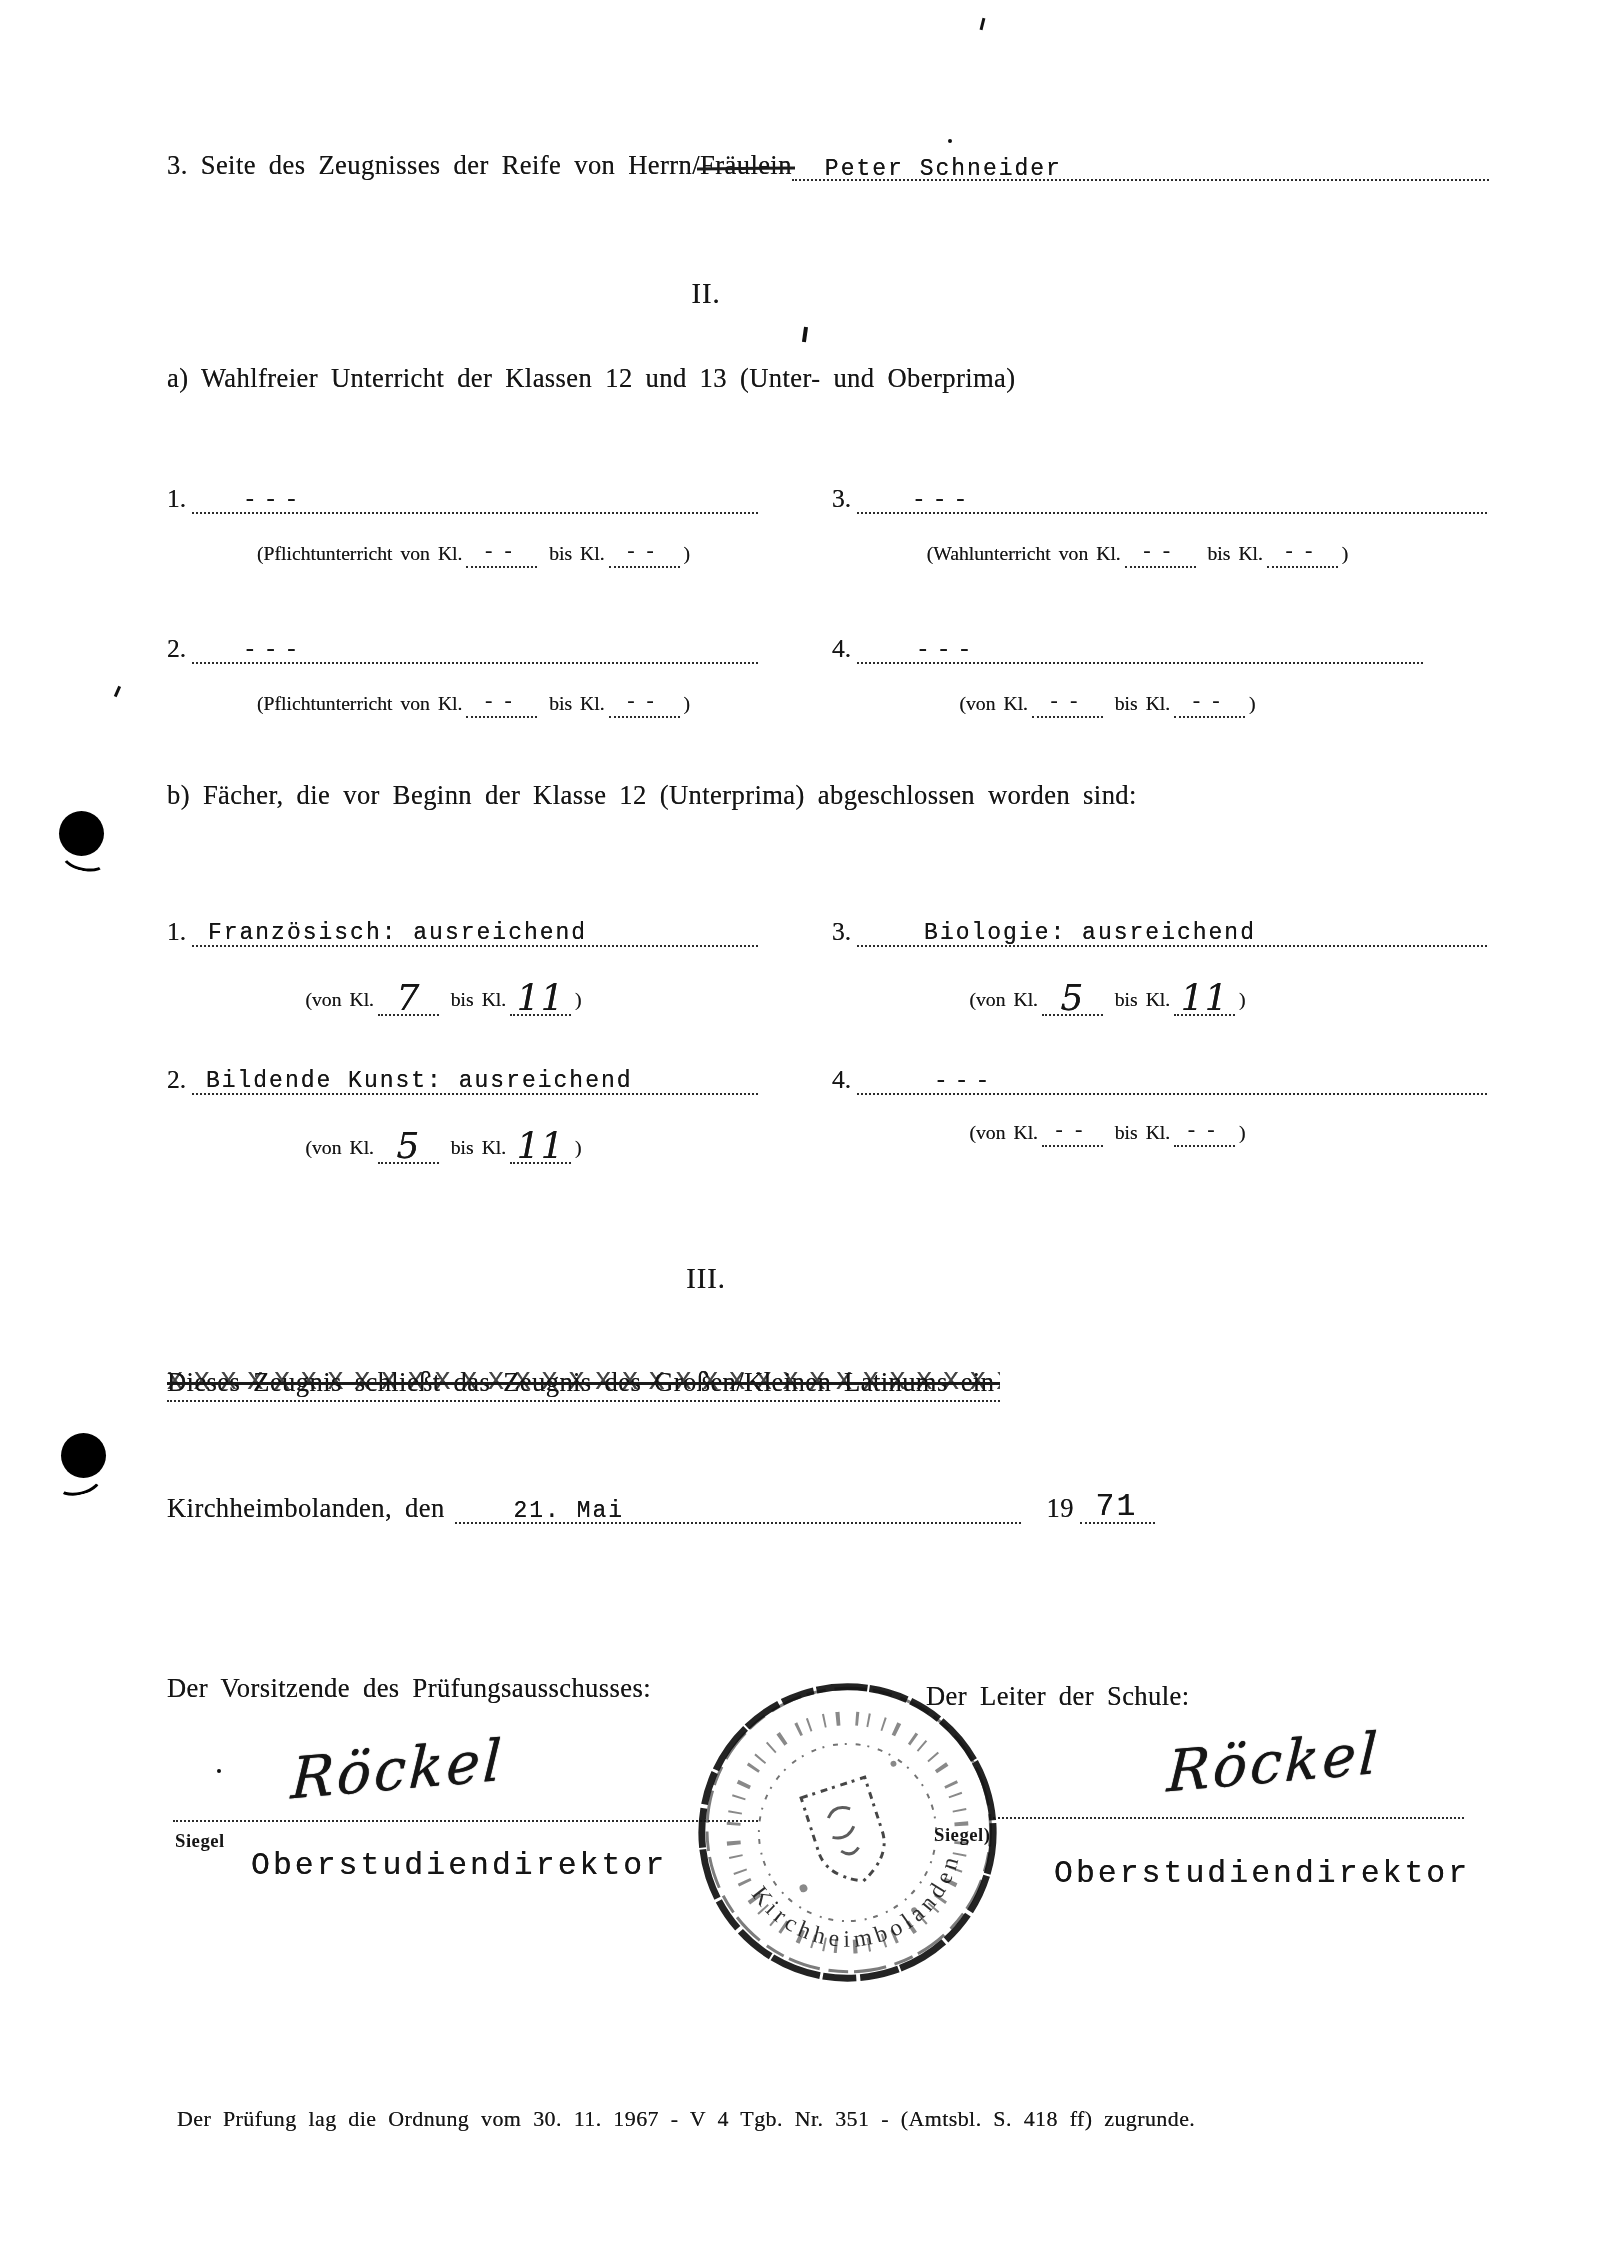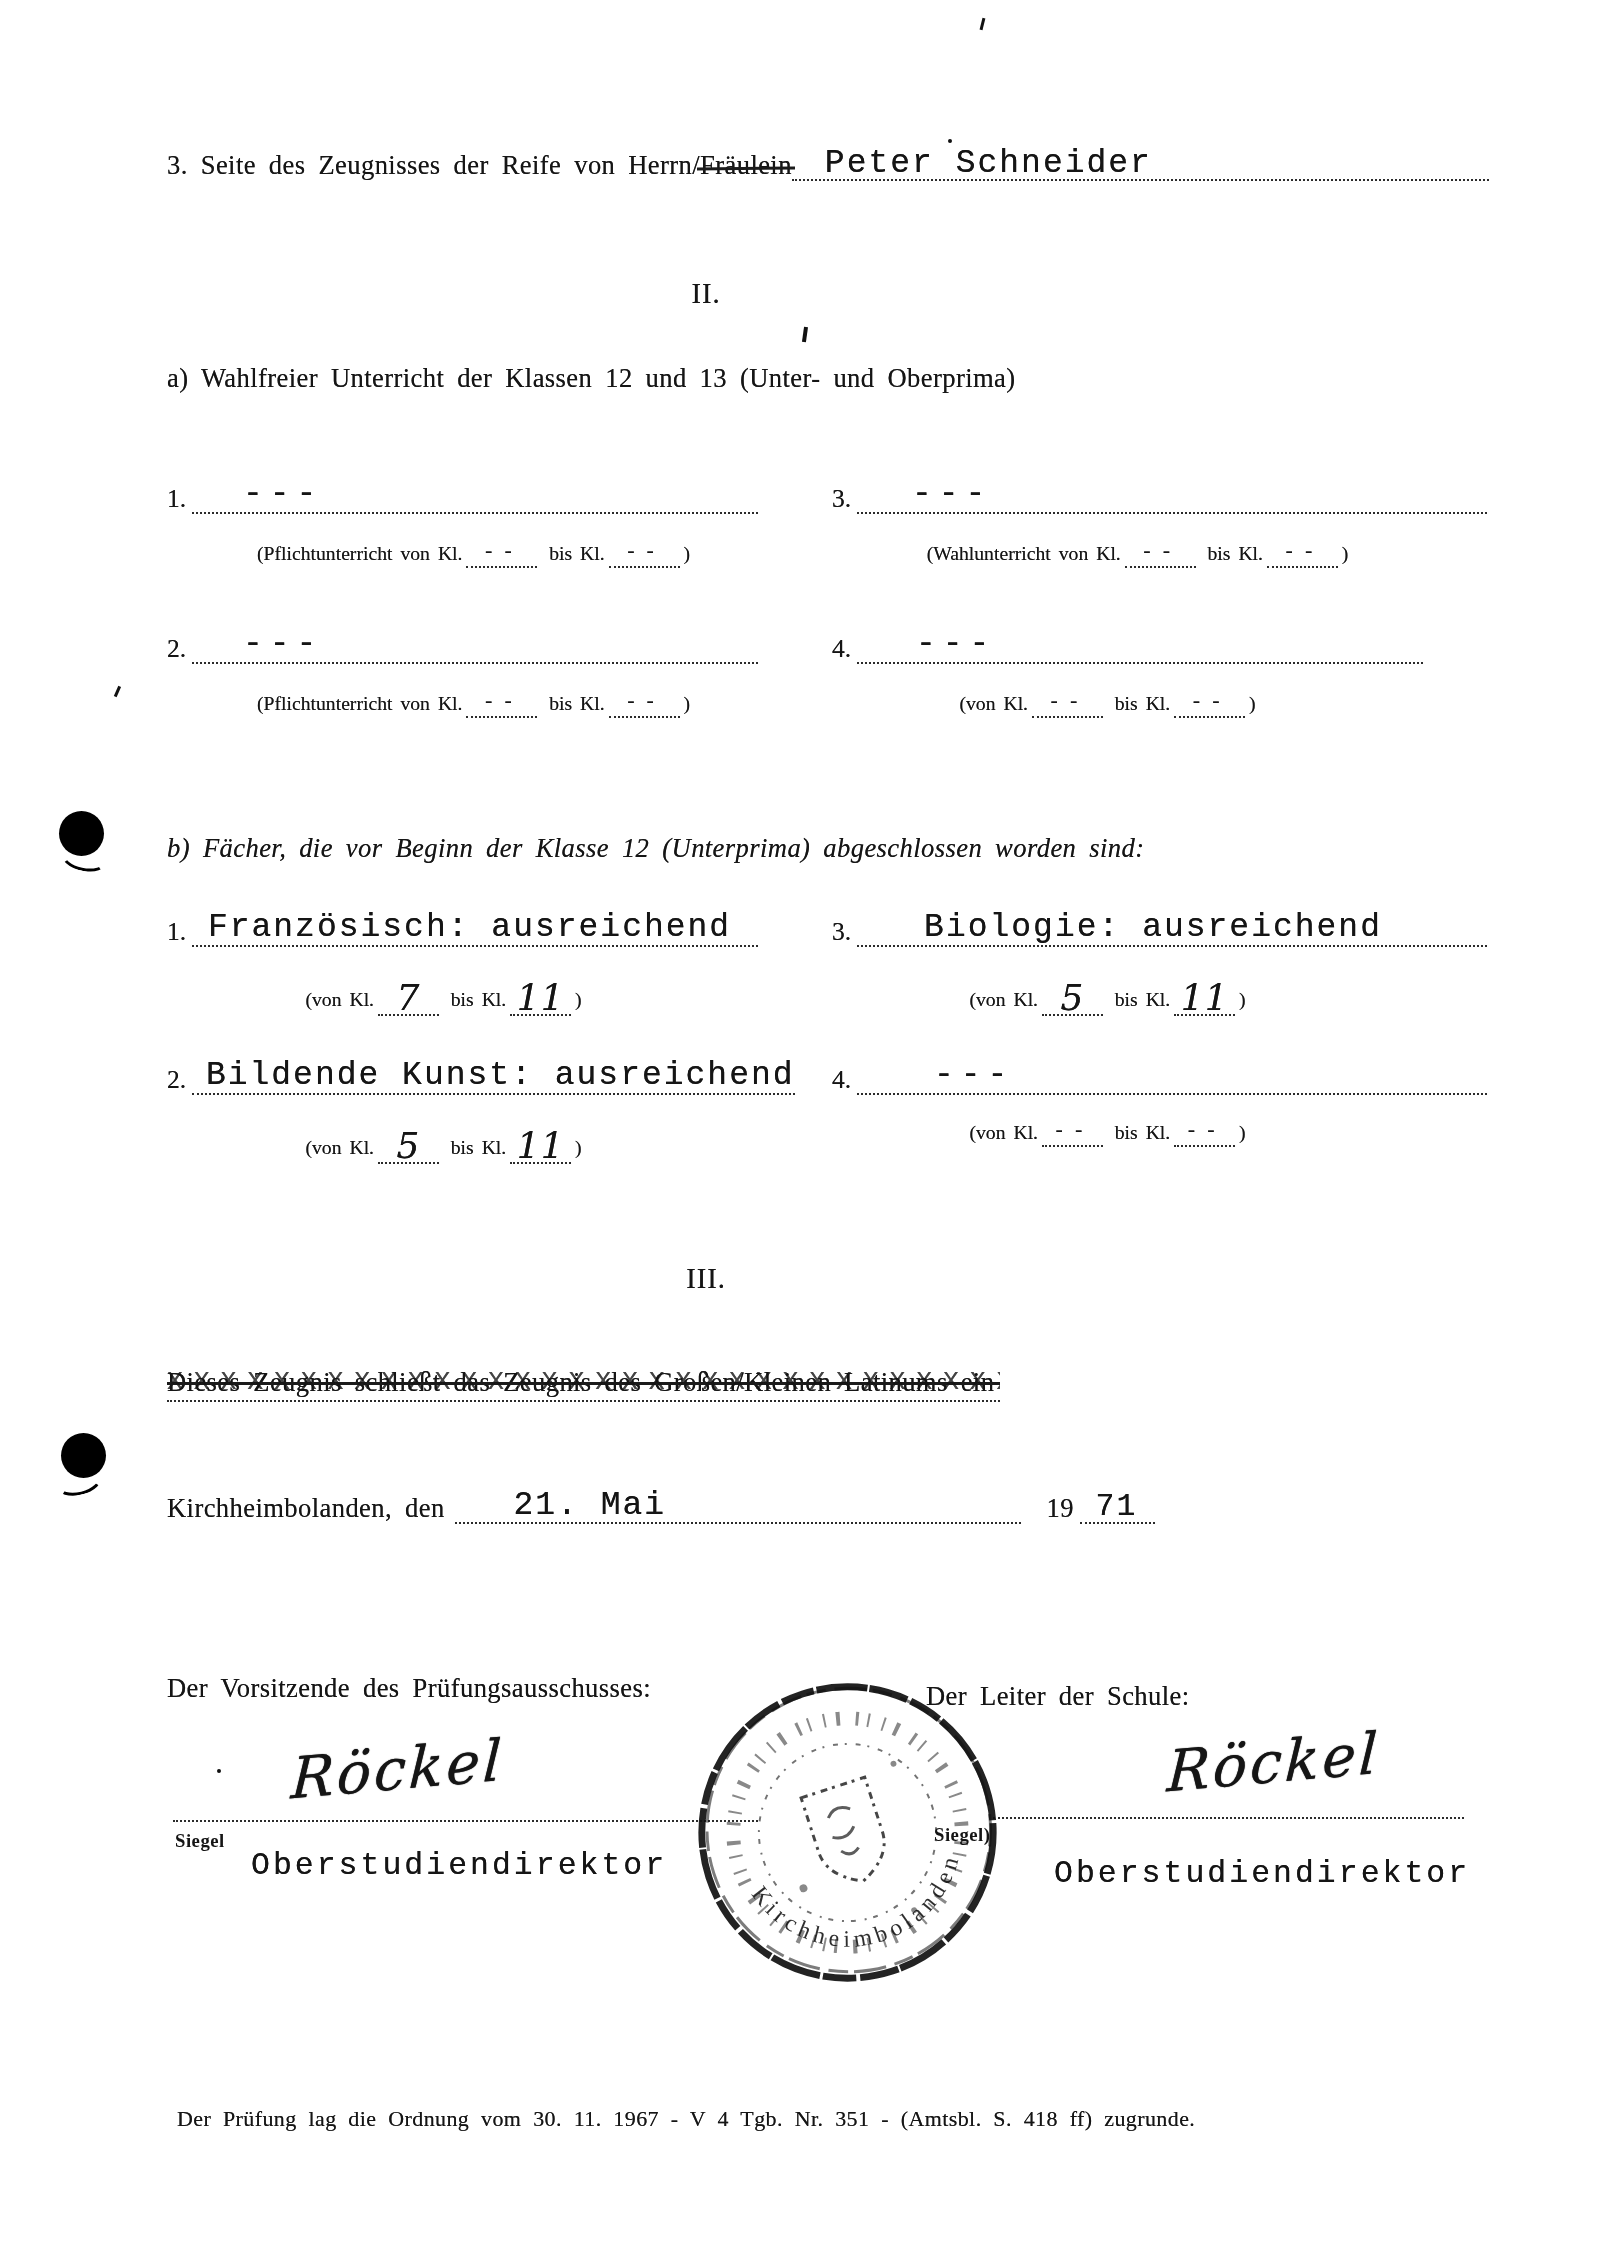--- a/index.html
+++ b/index.html
@@ -3,21 +3,21 @@
 <meta charset="utf-8">
 <style>
   html,body{margin:0;padding:0;background:#ffffff;}
   .page{position:relative;width:1623px;height:2266px;background:#ffffff;overflow:hidden;
         font-family:"Liberation Serif",serif;color:#151515;}
   .abs{position:absolute;}
   .printed{font-size:26.6px;word-spacing:5.9px;letter-spacing:0.4px;white-space:nowrap;
            text-shadow:0 0 0.5px rgba(0,0,0,.65);}
   .heading{font-size:28.6px;letter-spacing:1px;text-shadow:0 0 0.5px rgba(0,0,0,.7);}
   .sub{font-size:19.7px;word-spacing:3px;white-space:nowrap;text-shadow:0 0 0.4px rgba(0,0,0,.6);}
-  .typed{font-family:"Liberation Mono","DejaVu Sans Mono",monospace;font-size:33px;
+  .typed{font-family:"Liberation Mono","DejaVu Sans Mono",monospace;font-size:23px;
          letter-spacing:2px;white-space:nowrap;text-shadow:0 0 0.6px rgba(0,0,0,.8);}
   .typed-sm{font-family:"Liberation Mono","DejaVu Sans Mono",monospace;font-size:20.7px;
             letter-spacing:2px;white-space:nowrap;}
   .hand{font-family:"DejaVu Serif",serif;font-style:italic;font-size:36px;letter-spacing:1px;
         text-shadow:0 0 0.5px rgba(0,0,0,.8);}
   .dash-val{letter-spacing:6.9px;}
   
   .fld{display:flex;align-items:flex-end;}
   .fld .num{font-size:25.6px;padding-right:5.9px;text-shadow:0 0 0.5px rgba(0,0,0,.65);}
   .fld .line{flex:1;border-bottom:2px dotted #2b2b2b;display:flex;align-items:flex-end;height:41px;}
@@ -119,21 +119,21 @@
   </div>
   <div class="abs sub" style="left:227px;top:692px;width:493px;text-align:center;">
     <span>(Pflichtunterricht von Kl.</span><span class="slot w70"><span class="v typed-sm dash-val">--</span></span>
     <span>bis Kl.</span><span class="slot w70"><span class="v typed-sm dash-val">--</span></span><span>)</span>
   </div>
   <div class="abs sub" style="left:891px;top:692px;width:433px;text-align:center;">
     <span>(von Kl.</span><span class="slot w70"><span class="v typed-sm dash-val">--</span></span>
     <span>bis Kl.</span><span class="slot w70"><span class="v typed-sm dash-val">--</span></span><span>)</span>
   </div>
 
-  <div class="abs printed" style="left:167px;top:833px;font-style:italic;">b) Fächer, die vor Beginn der Klasse 12 (Unterprima) abgeschlossen worden sind:</div>
+  <div class="abs printed" style="left:167px;top:780px;">b) Fächer, die vor Beginn der Klasse 12 (Unterprima) abgeschlossen worden sind:</div>
 
   <div class="abs fld" style="left:167px;top:904px;width:591px;">
     <span class="num">1.</span>
     <span class="line">
       <span class="typed val" style="padding-left:15.8px;">Französisch: ausreichend</span>
     </span>
   </div>
   <div class="abs fld" style="left:832px;top:904px;width:655px;">
     <span class="num">3.</span>
     <span class="line">

